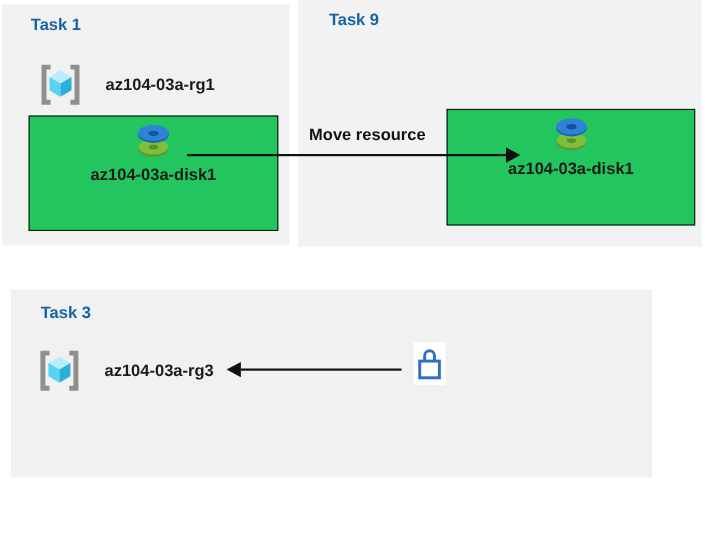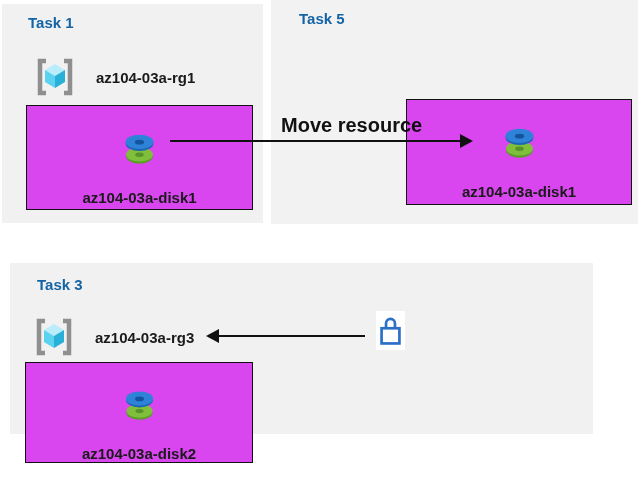--- a/index.html
+++ b/index.html
@@ -16,43 +16,43 @@
   }
   #panel-task1 .task-title{left:26px;top:10px;}
   #panel-task2 .task-title{left:28px;top:10px;}
   #panel-task3 .task-title{left:27px;top:13px;}
   .rg-row{position:absolute;display:flex;align-items:center;gap:21px;}
   #panel-task1 .rg-row{left:33px;top:53px;}
   #panel-task2 .rg-row{left:134px;top:51px;}
   #panel-task3 .rg-row{left:24px;top:54px;}
   .rg-label,.disk-label{font-size:15px;font-weight:bold;color:#1a1a1a;white-space:nowrap;}
   .disk-box{
-    position:absolute;background:#d946ef;border:1.5px solid #111111;
-    display:flex;flex-direction:column;align-items:center;padding-top:24px;gap:22px;
+    position:absolute;background:#22c55e;border:1.5px solid #111111;
+    display:flex;flex-direction:column;align-items:center;padding-top:3px;gap:5px;
     box-sizing:border-box;
   }
   #panel-task1 .disk-box{left:24px;top:101px;width:227px;height:105px;}
   #panel-task2 .disk-box{left:135px;top:99px;width:226px;height:106px;}
   #panel-task3 .disk-box{left:15px;top:99px;width:228px;height:101px;}
   .arrow-line{position:absolute;height:2px;background:#111111;z-index:5;}
   #move-arrow-line{left:170px;top:140px;width:292px;}
   #lock-arrow-line{left:219px;top:335px;width:146px;}
   .arrow-head{position:absolute;width:0;height:0;z-index:5;}
   #move-arrow-head{
     left:460px;top:134px;
     border-top:7px solid transparent;border-bottom:7px solid transparent;
     border-left:13px solid #111111;
   }
   #lock-arrow-head{
     left:206px;top:329px;
     border-top:7px solid transparent;border-bottom:7px solid transparent;
     border-right:13px solid #111111;
   }
   #move-label{
-    position:absolute;left:281px;top:114px;font-size:20px;font-weight:bold;
+    position:absolute;left:281px;top:114px;font-size:15px;font-weight:bold;
     color:#111111;white-space:nowrap;z-index:6;
   }
   #lock-tile{
     position:absolute;left:376px;top:311px;width:29px;height:39px;background:#ffffff;
     display:flex;align-items:center;justify-content:center;z-index:6;
   }
   #lock-text{position:absolute;left:412px;top:317px;font-size:15px;line-height:21px;z-index:6;}
   #lock-name{font-weight:bold;white-space:nowrap;}
   .lock-type-line{white-space:nowrap;}
   .lock-type-label{font-weight:bold;}
@@ -83,21 +83,21 @@
         <ellipse cx="20" cy="26.8" rx="4.6" ry="2.4" fill="#55922a"></ellipse>
         <ellipse cx="20" cy="14.5" rx="15" ry="8.2" fill="#1a66b5"></ellipse>
         <ellipse cx="20" cy="12.8" rx="15" ry="7.8" fill="#2e83d8"></ellipse>
         <ellipse cx="20" cy="13.2" rx="5" ry="2.6" fill="#14549c"></ellipse>
       </svg>
       <span class="disk-label">az104-03a-disk1</span>
     </div>
   </div>
 
   <div class="panel" id="panel-task2">
-    <div class="task-title">Task 5</div>
+    <div class="task-title">Task 9</div>
     <div class="disk-box">
       <svg class="icon" width="37" height="37" viewBox="0 0 40 40">
         <ellipse cx="20" cy="28.5" rx="14.5" ry="8" fill="#5d9b2a"></ellipse>
         <ellipse cx="20" cy="26.5" rx="14.5" ry="7.6" fill="#7fbf3c"></ellipse>
         <ellipse cx="20" cy="26.8" rx="4.6" ry="2.4" fill="#55922a"></ellipse>
         <ellipse cx="20" cy="14.5" rx="15" ry="8.2" fill="#1a66b5"></ellipse>
         <ellipse cx="20" cy="12.8" rx="15" ry="7.8" fill="#2e83d8"></ellipse>
         <ellipse cx="20" cy="13.2" rx="5" ry="2.6" fill="#14549c"></ellipse>
       </svg>
       <span class="disk-label">az104-03a-disk1</span>
@@ -109,31 +109,20 @@
     <div class="rg-row">
       <svg class="icon" width="40" height="40" viewBox="0 0 40 40">
         <path d="M11 4 H5 V36 H11" fill="none" stroke="#8f8f8f" stroke-width="4.5"></path>
         <path d="M29 4 H35 V36 H29" fill="none" stroke="#8f8f8f" stroke-width="4.5"></path>
         <polygon points="20,7 30,13 20,19 10,13" fill="#b9edfb"></polygon>
         <polygon points="10,13 20,19 20,31 10,25" fill="#5bd2f0"></polygon>
         <polygon points="20,19 30,13 30,25 20,31" fill="#29b0d8"></polygon>
       </svg>
       <span class="rg-label">az104-03a-rg3</span>
     </div>
-    <div class="disk-box">
-      <svg class="icon" width="37" height="37" viewBox="0 0 40 40">
-        <ellipse cx="20" cy="28.5" rx="14.5" ry="8" fill="#5d9b2a"></ellipse>
-        <ellipse cx="20" cy="26.5" rx="14.5" ry="7.6" fill="#7fbf3c"></ellipse>
-        <ellipse cx="20" cy="26.8" rx="4.6" ry="2.4" fill="#55922a"></ellipse>
-        <ellipse cx="20" cy="14.5" rx="15" ry="8.2" fill="#1a66b5"></ellipse>
-        <ellipse cx="20" cy="12.8" rx="15" ry="7.8" fill="#2e83d8"></ellipse>
-        <ellipse cx="20" cy="13.2" rx="5" ry="2.6" fill="#14549c"></ellipse>
-      </svg>
-      <span class="disk-label">az104-03a-disk2</span>
-    </div>
   </div>
 
   <div id="move-label">Move resource</div>
   <div class="arrow-line" id="move-arrow-line"></div>
   <div class="arrow-head" id="move-arrow-head"></div>
 
   <div class="arrow-line" id="lock-arrow-line"></div>
   <div class="arrow-head" id="lock-arrow-head"></div>
 
   <div id="lock-tile">

